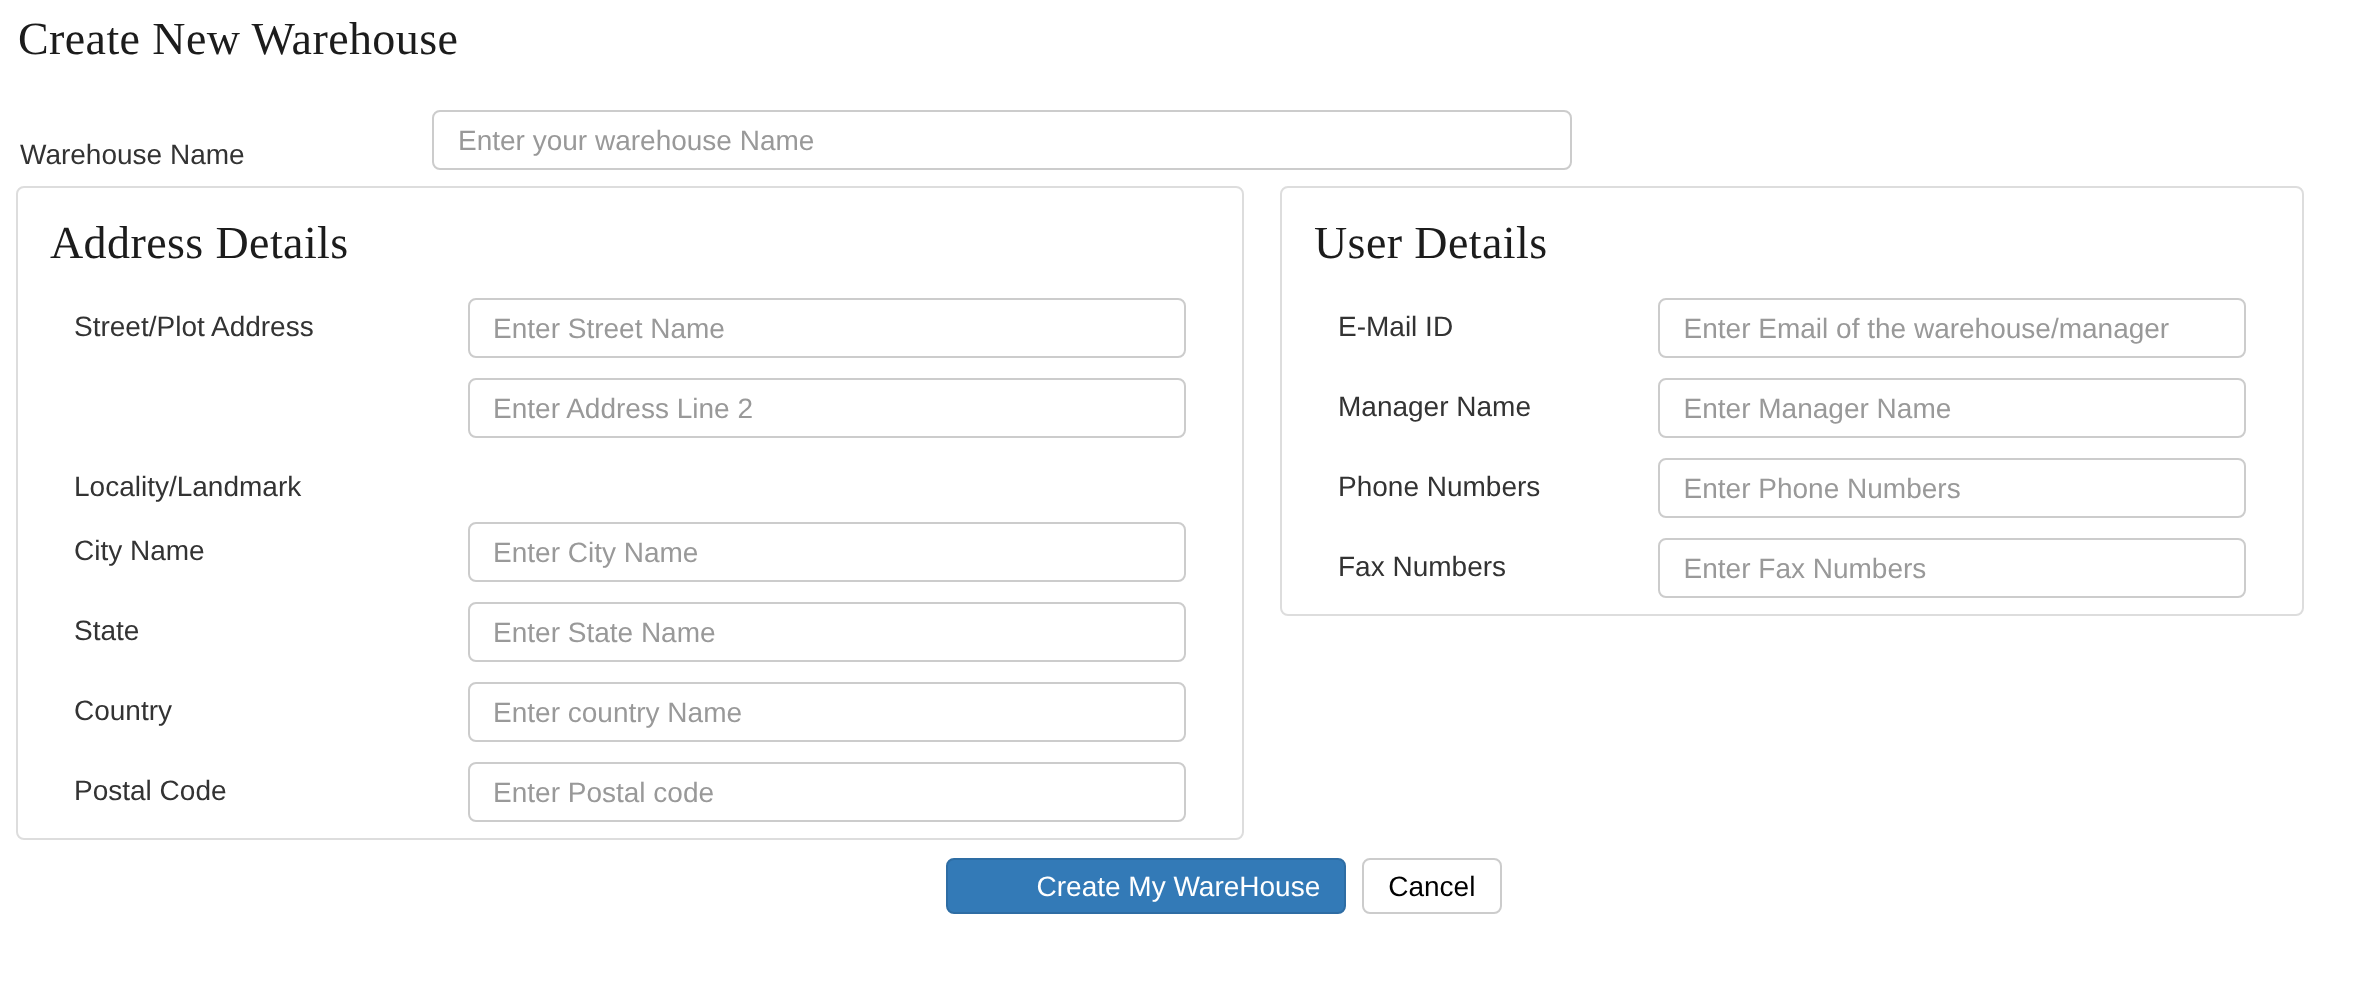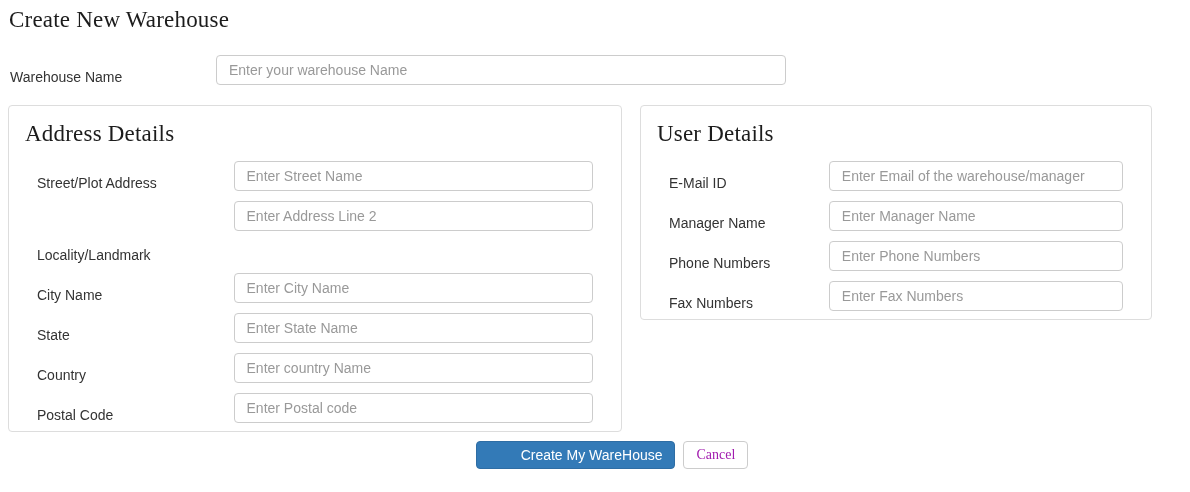--- a/index.html
+++ b/index.html
@@ -36,39 +36,39 @@
     font-size: 14px;
     color: #555;
     background: #fff;
     outline: none;
     font-family: "Liberation Sans", "DejaVu Sans", sans-serif;
   }
   input.text-input::placeholder { color: #999; opacity: 1; }
   .top-row input.text-input { width: 570px; }
 
   
-  .panels { display: flex; align-items: flex-start; gap: 18px; margin-top: 20px; }
+  .panels { display: flex; align-items: flex-start; gap: 18px; margin-top: 8px; }
   .panel {
     border: 1px solid #ddd;
     border-radius: 4px;
     padding: 15px 15px 8px 15px;
     background: #fff;
   }
   .panel-address { width: 614px; }
   .panel-user   { width: 512px; }
   h2.panel-title {
     font-family: "Liberation Serif", "DejaVu Serif", serif;
     font-size: 23px;
     font-weight: 400;
     color: #1c1c1c;
     letter-spacing: 0.2px;
     line-height: 25px;
     margin: 0 0 15px 1px;
   }
-  .field-row { display: flex; align-items: flex-end; margin-bottom: 10px; }
+  .field-row { display: flex; align-items: flex-start; margin-bottom: 10px; }
   .field-row:last-child { margin-bottom: 0; }
   .field-row .field-label {
     width: 36%;
     padding: 6px 6px 0 13px;
     font-size: 14px;
     color: #333;
   }
   .field-row input.text-input { flex: 1; margin-right: 13px; }
 
   
@@ -90,22 +90,21 @@
   }
   .btn-primary {
     background: var(--primary, #337ab7);
     border: 1px solid var(--primary-border, #2e6da4);
     color: #fff;
     padding-left: 44px;
   }
   .btn-default {
     background: #fff;
     border: 1px solid #ccc;
-    color: #a21caf;
-    font-family: Liberation Serif, serif;
+    color: #000000;
   }
 </style>
 </head>
 <body>
 
 <div class="page">
 
   <h1 class="page-title">Create New Warehouse</h1>
 
   <div class="top-row">

